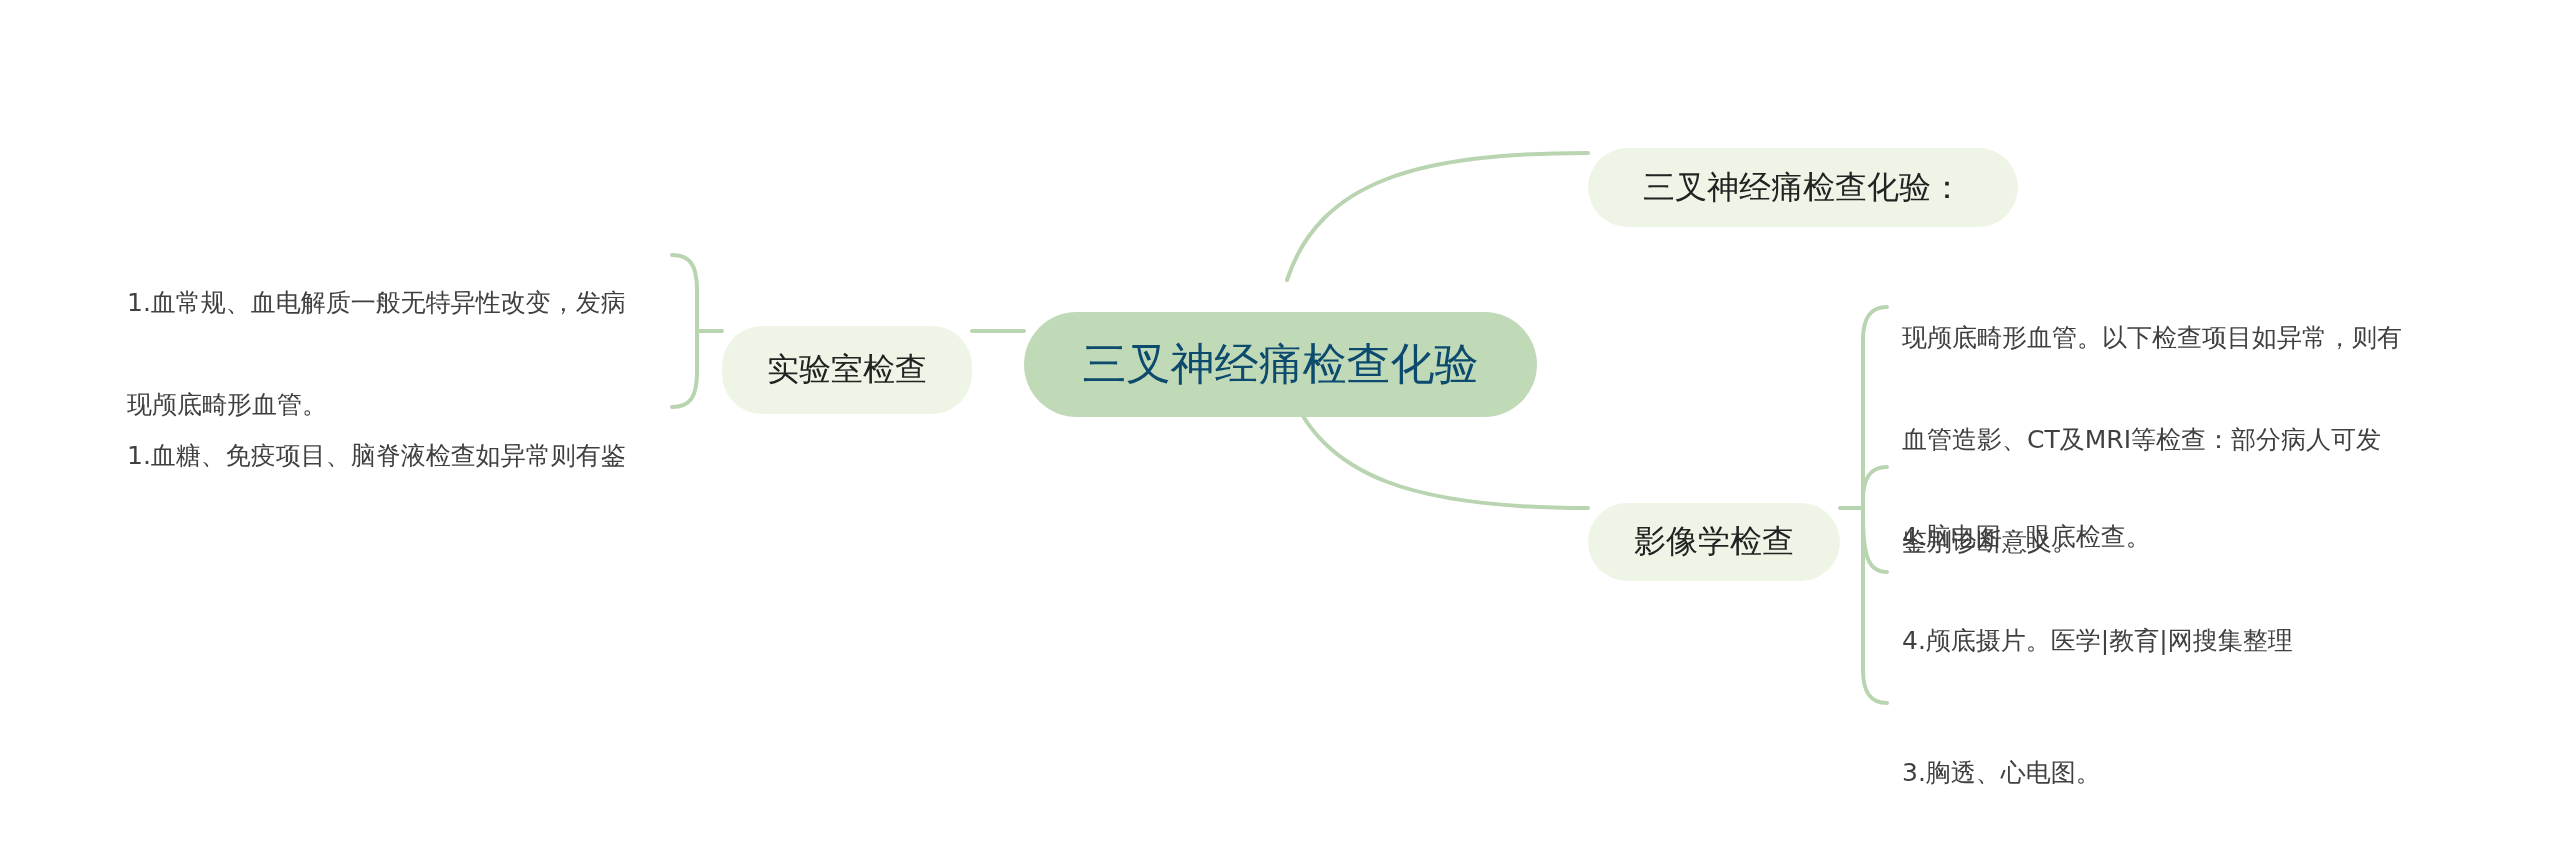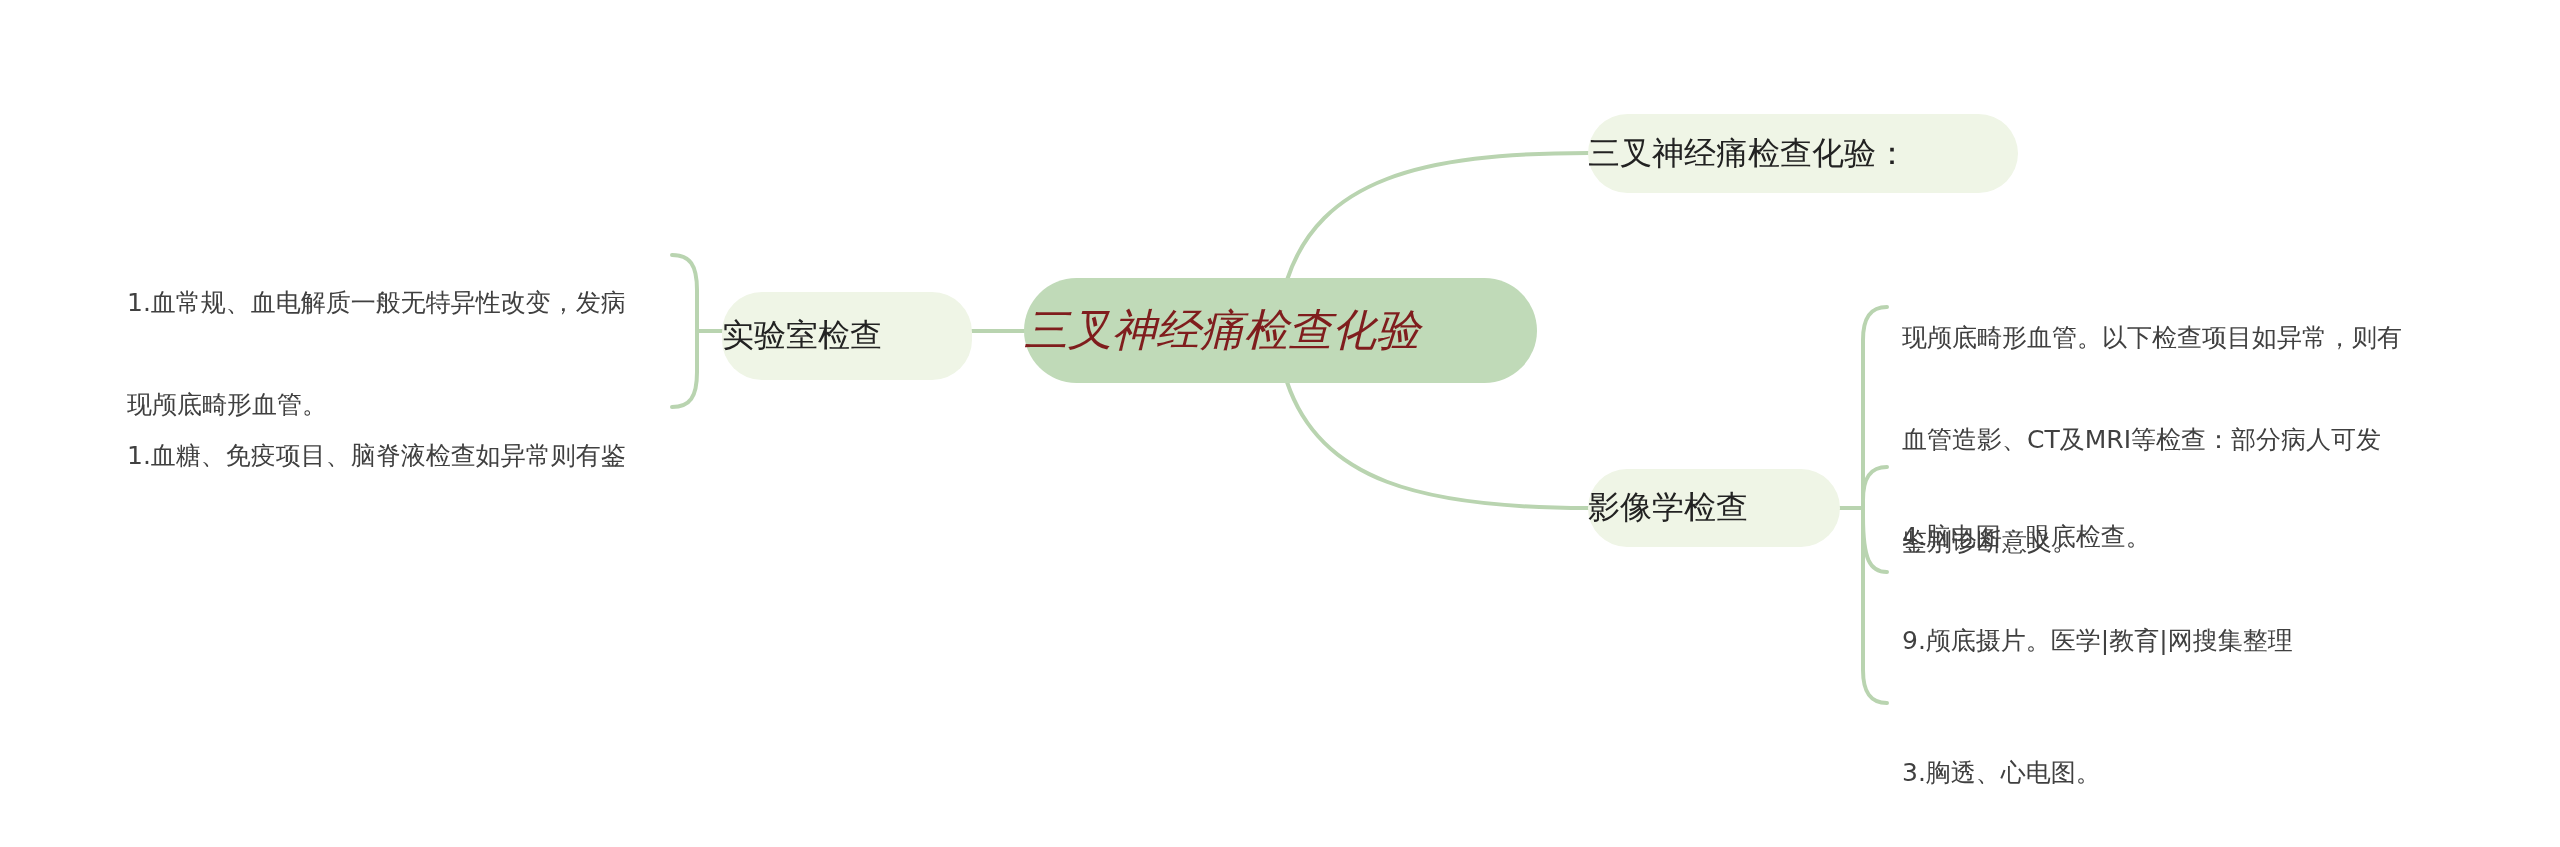--- a/index.html
+++ b/index.html
@@ -19,34 +19,35 @@
       position: absolute;
       left: 0;
       top: 0;
       width: 2560px;
       height: 847px;
     }
     .node {
       position: absolute;
       display: flex;
       align-items: center;
+      justify-content: center;
       box-sizing: border-box;
       white-space: nowrap;
       cursor: pointer;
+      margin-top: 34px;
     }
     .node-root {
       left: 1024px;
       top: 278px;
       width: 513px;
       height: 105px;
       border-radius: 53px;
       background: #c0dab8;
       font-size: 44px;
-      color: #7f1d1d;
-      font-style: italic;
+      color: #0c4a6e;
     }
     .node-branch {
       background: #eff5e6;
       border-radius: 40px;
       font-size: 32px;
       color: #222222;
     }
     #branch-lab {
       left: 722px;
       top: 292px;
@@ -132,17 +133,17 @@
 
 <div class="leaf" id="leaf-img-0">
   <span>现颅底畸形血管。以下检查项目如异常，则有</span>
   <span>血管造影、CT及MRI等检查：部分病人可发</span>
   <span>鉴别诊断意义。</span>
 </div>
 <div class="leaf" id="leaf-img-1">
   <span>4.脑电图、眼底检查。</span>
 </div>
 <div class="leaf" id="leaf-img-2">
-  <span>9.颅底摄片。医学|教育|网搜集整理</span>
+  <span>4.颅底摄片。医学|教育|网搜集整理</span>
 </div>
 <div class="leaf" id="leaf-img-3">
   <span>3.胸透、心电图。</span>
 </div>
 
 </body></html>

